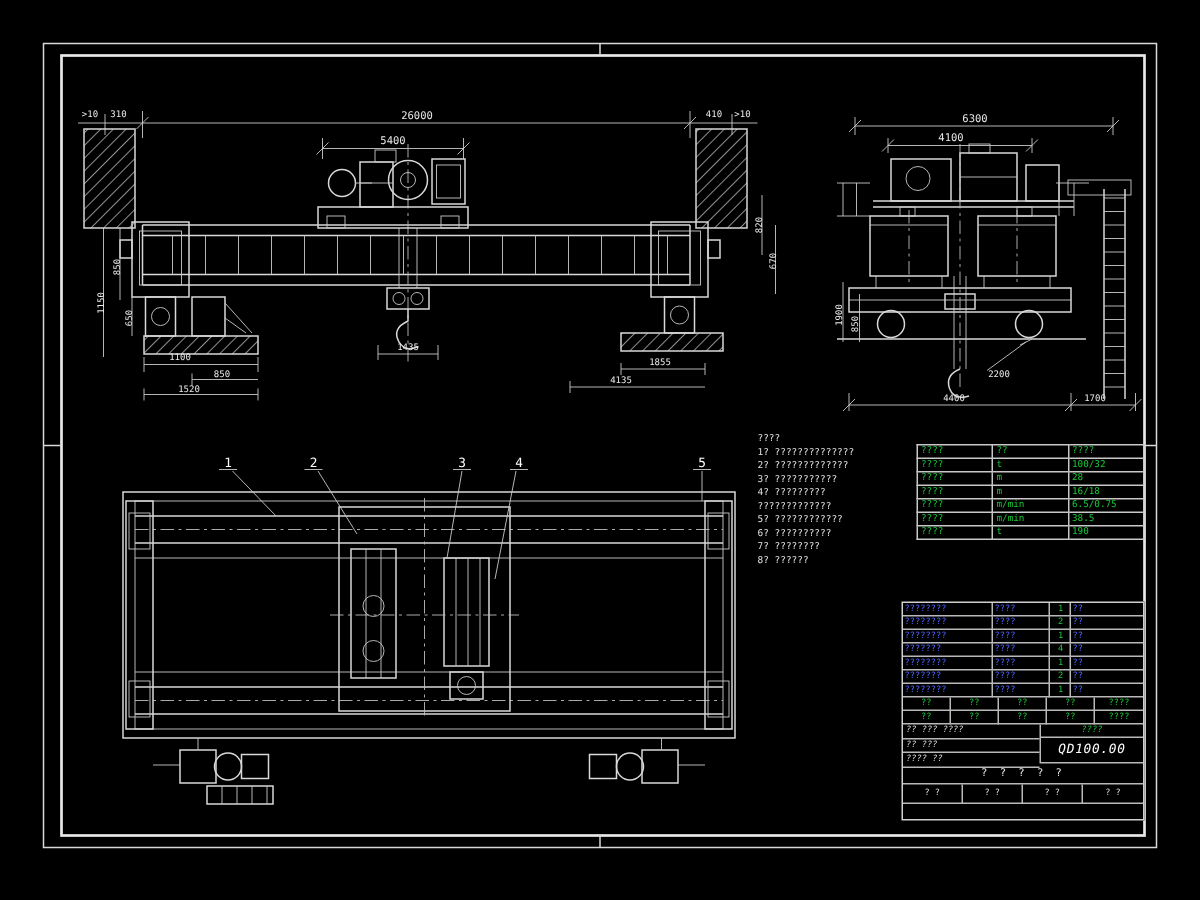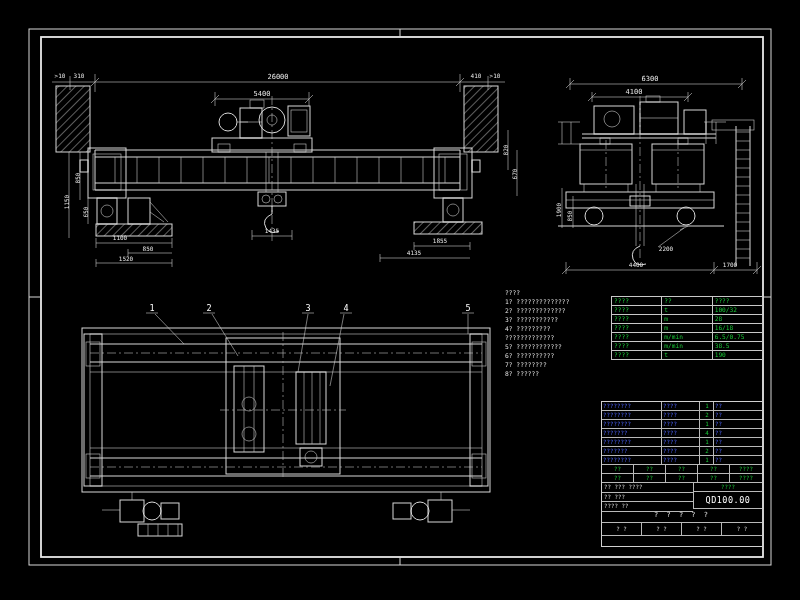--- a/index.html
+++ b/index.html
@@ -28,21 +28,21 @@
   .bom-row span{display:block;box-sizing:border-box;border-right:1px solid #b9b9b9;
          border-bottom:1px solid #b9b9b9;overflow:hidden;white-space:nowrap;padding-left:1px;}
   .bom-c1{width:60px;color:#4b63ff;}
   .bom-c2{width:38px;color:#4b63ff;}
   .bom-c3{width:14px;color:#19c837;text-align:center;}
   .bom-c4{flex:1;color:#4b63ff;border-right:none !important;}
   .sig-row{display:flex;height:9px;line-height:9px;color:#19c837;}
   .sig-row span{display:block;box-sizing:border-box;width:20%;border-right:1px solid #b9b9b9;
          border-bottom:1px solid #b9b9b9;overflow:hidden;text-align:center;}
   .sig-row span:last-child{border-right:none;}
-  .tb-main{display:flex;height:26px;}
+  .tb-main{display:flex;height:26px;font-style:italic;}
   .tb-main-left{width:92px;box-sizing:border-box;border-right:1px solid #b9b9b9;}
   .tb-main-left div{height:8.6px;line-height:8.6px;border-bottom:1px solid #b9b9b9;
          overflow:hidden;padding-left:2px;color:#dcdcdc;}
   .tb-main-left div:last-child{border-bottom:1px solid #b9b9b9;}
   .tb-main-right{flex:1;display:flex;flex-direction:column;}
   .tb-code-label{height:8px;line-height:8px;border-bottom:1px solid #b9b9b9;
          color:#19c837;text-align:center;}
   .tb-dno{flex:1;display:flex;align-items:center;justify-content:center;
          color:#ffffff;font-size:8.5px;letter-spacing:0.5px;border-bottom:1px solid #b9b9b9;}
   .tb-title{height:13px;line-height:13px;text-align:center;letter-spacing:2px;

